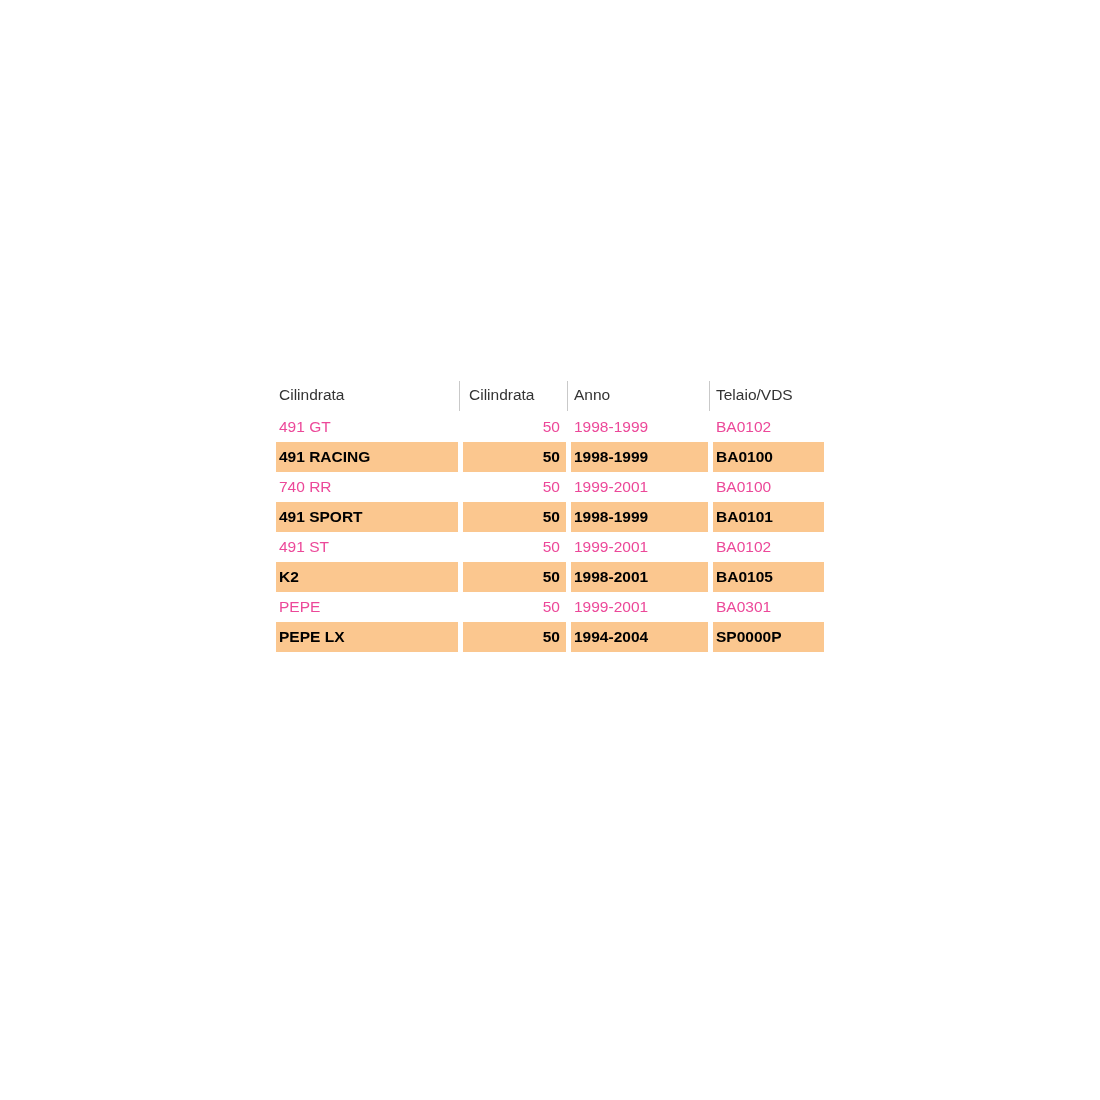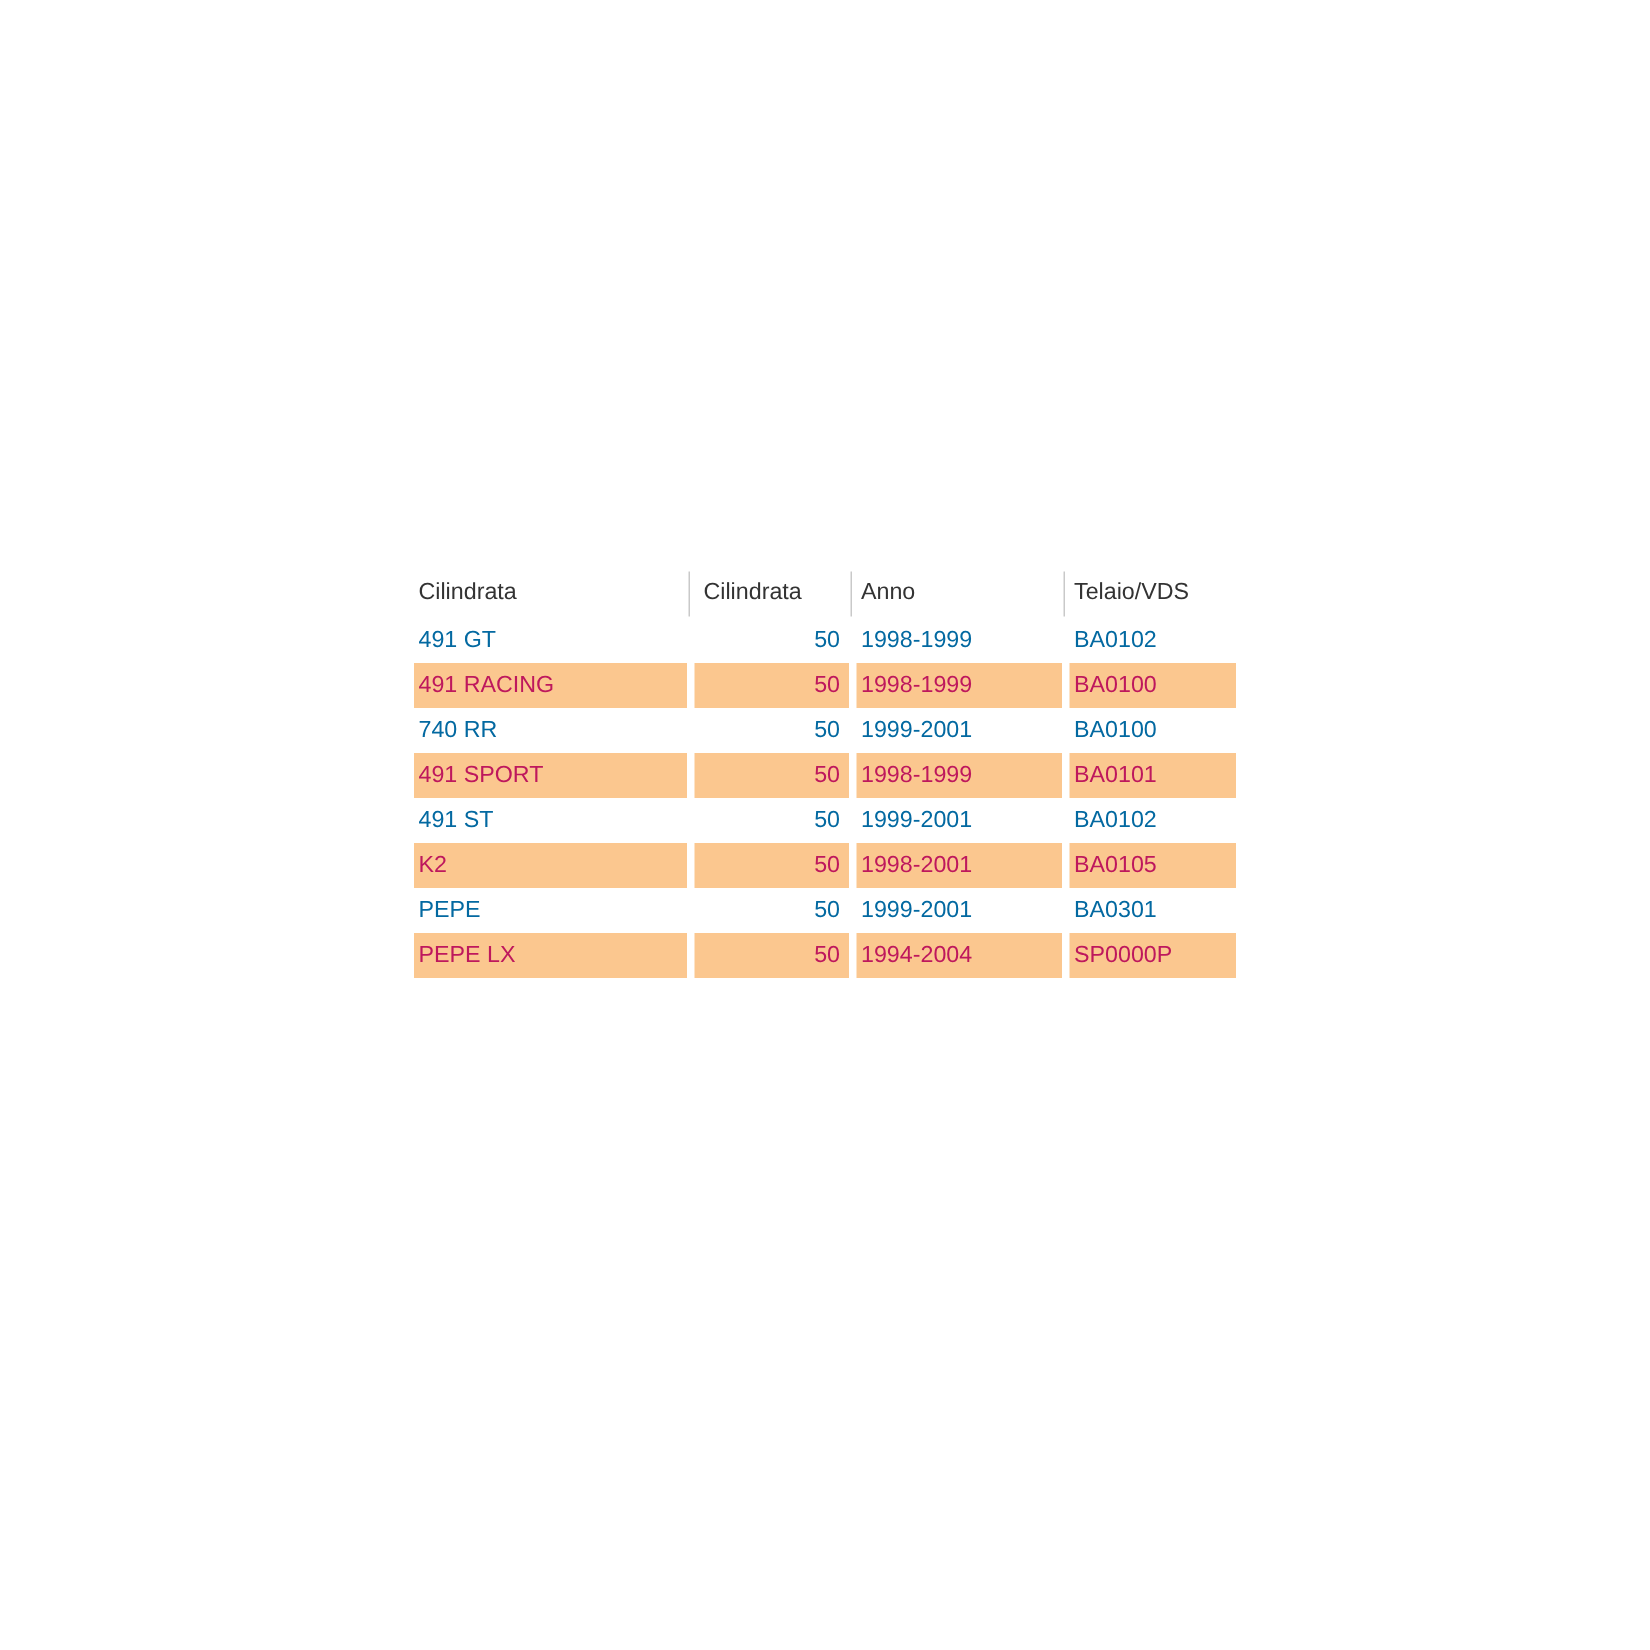--- a/index.html
+++ b/index.html
@@ -60,37 +60,38 @@
     left: -4px;
     top: 3px;
     bottom: 1px;
     width: 1px;
     background: #c9c9c9;
   }
 
   
   .tbl tbody td {
     font-size: 15.5px;
-    color: #0369a1;
+    color: #ec4899;
     height: 30px;
     line-height: 30px;
     padding: 0 3px 0 3px;
     vertical-align: middle;
     white-space: nowrap;
     overflow: hidden;
     background: #ffffff;
   }
   .tbl tbody td.num {
     text-align: right;
     padding-right: 6px;
   }
   
   .tbl tbody tr.alt td {
     background: #fbc78f;
-    color: #be185d;
+    color: #000000;
+    font-weight: bold;
   }
 
   
   .tbl tbody td.sep::before {
     content: "";
     position: absolute;
     left: -4px;
     top: 0;
     bottom: 0;
     width: 1px;

